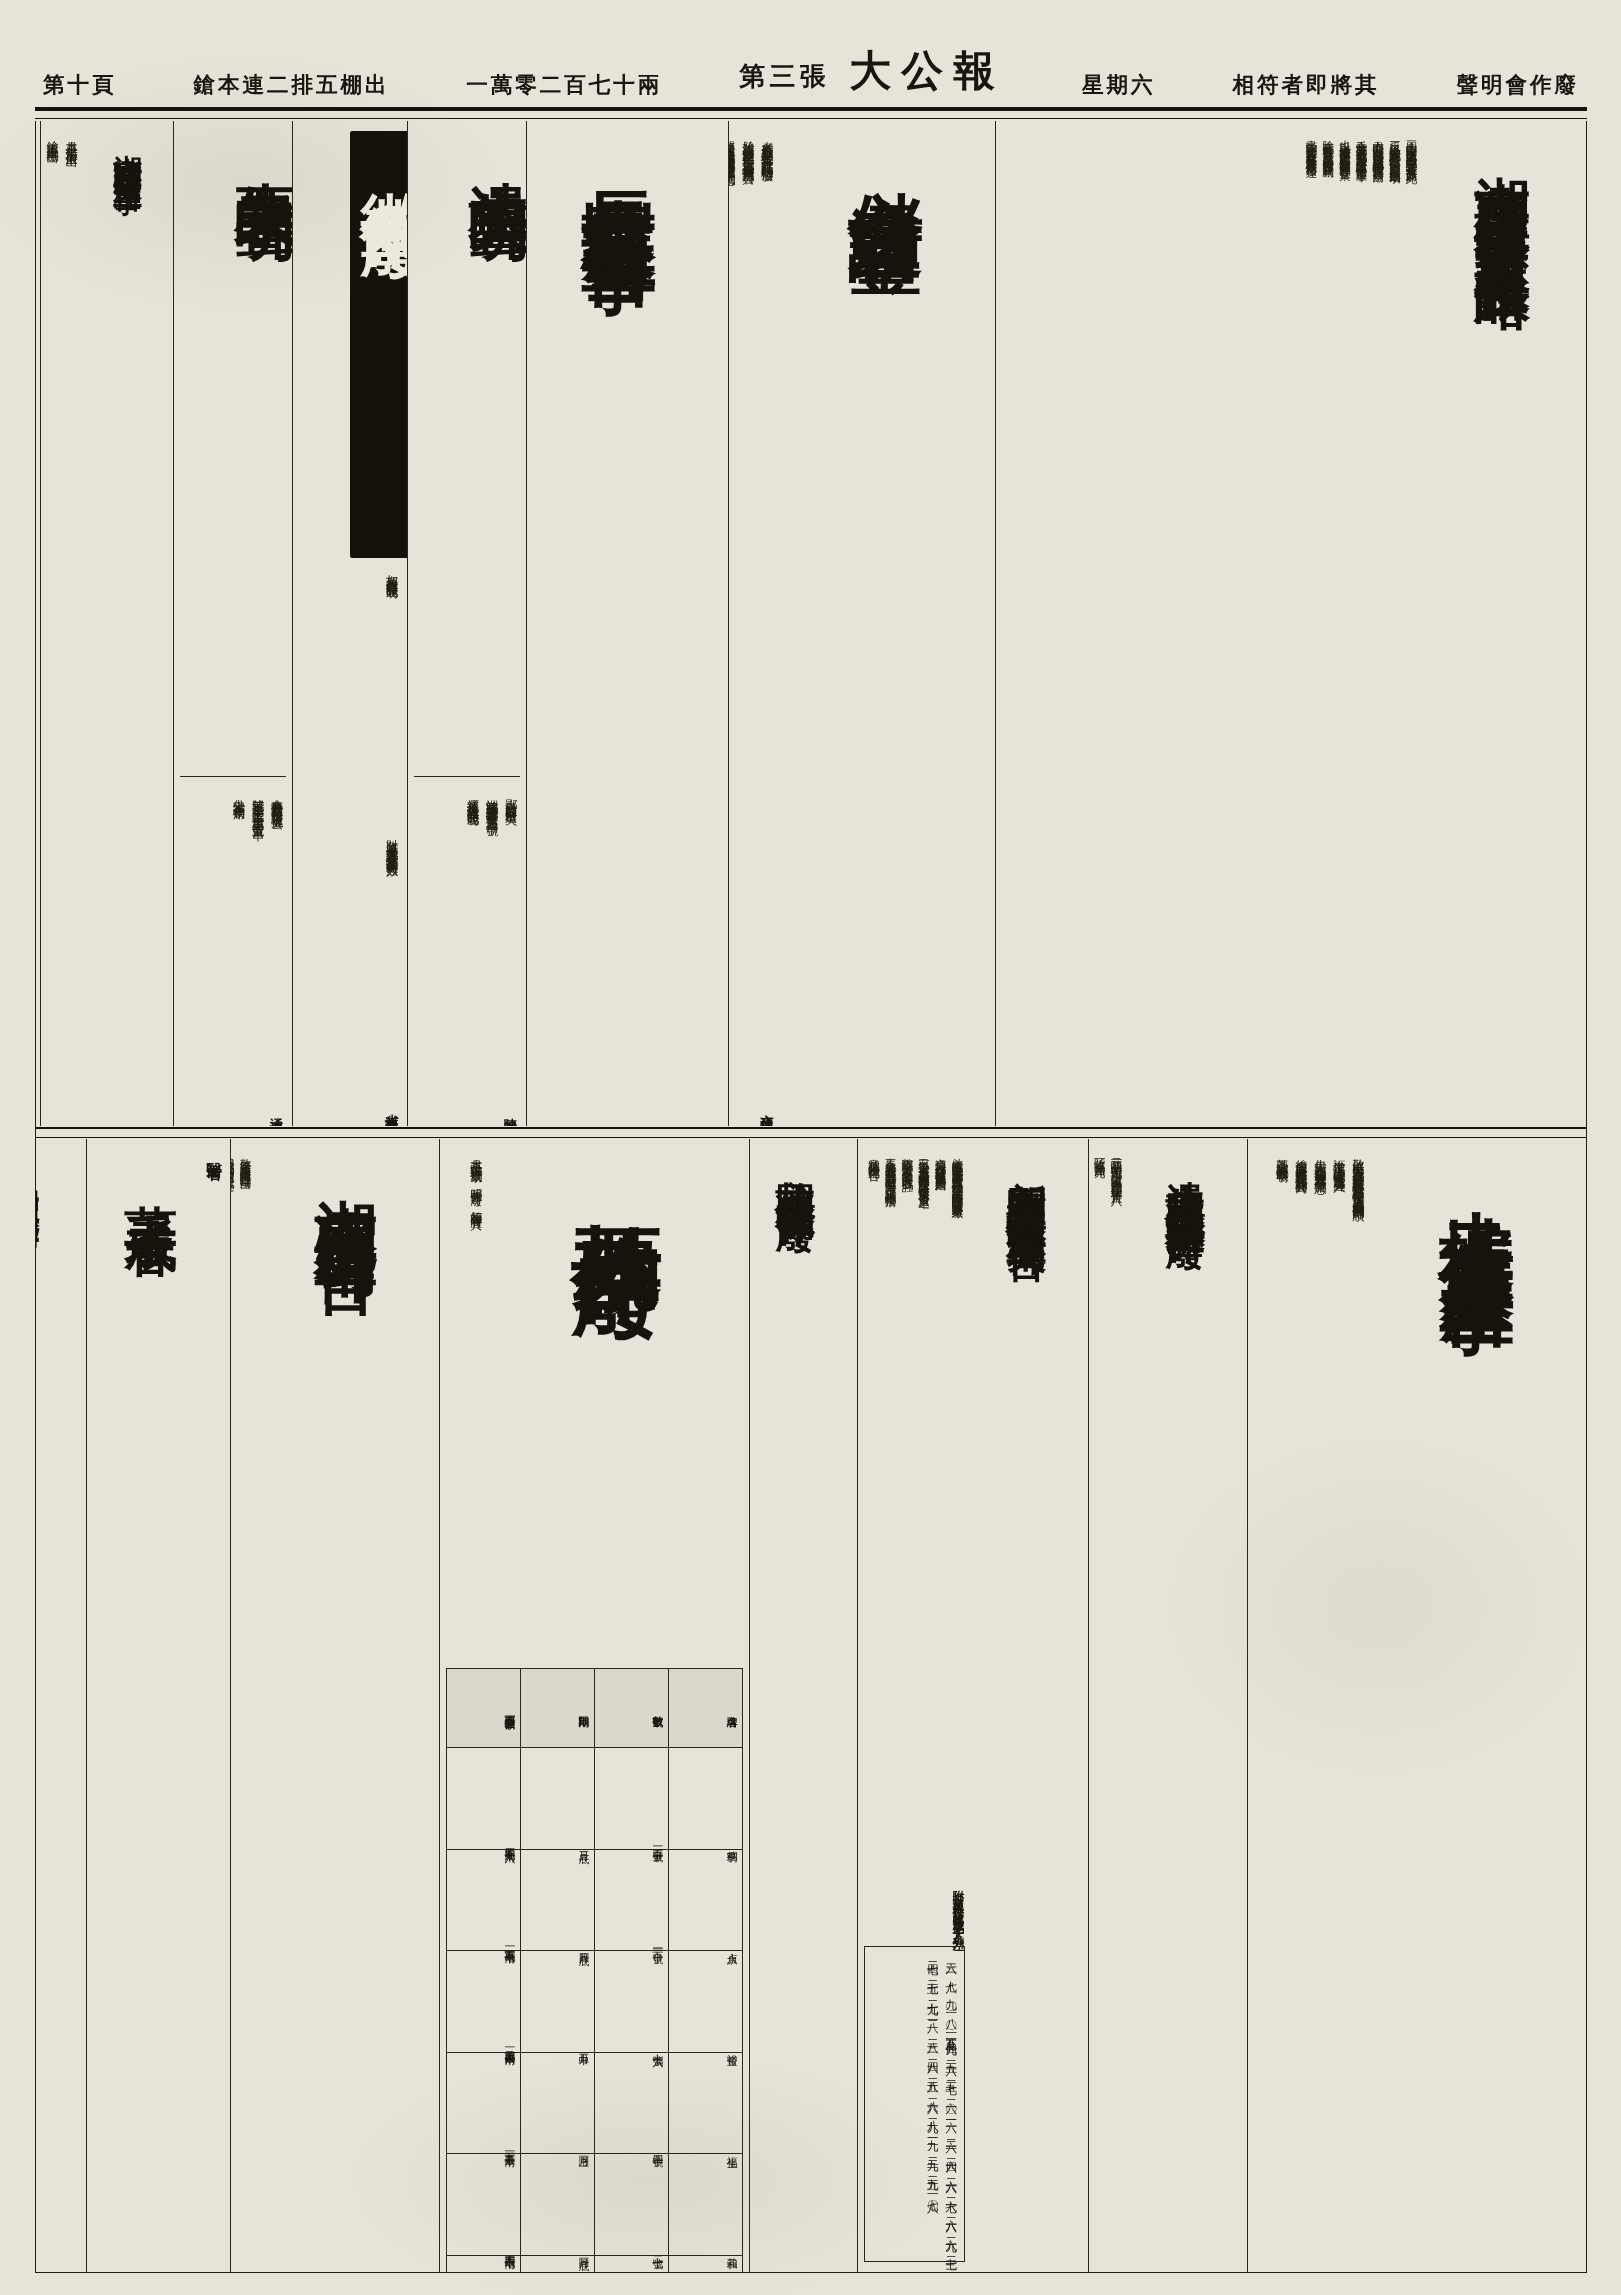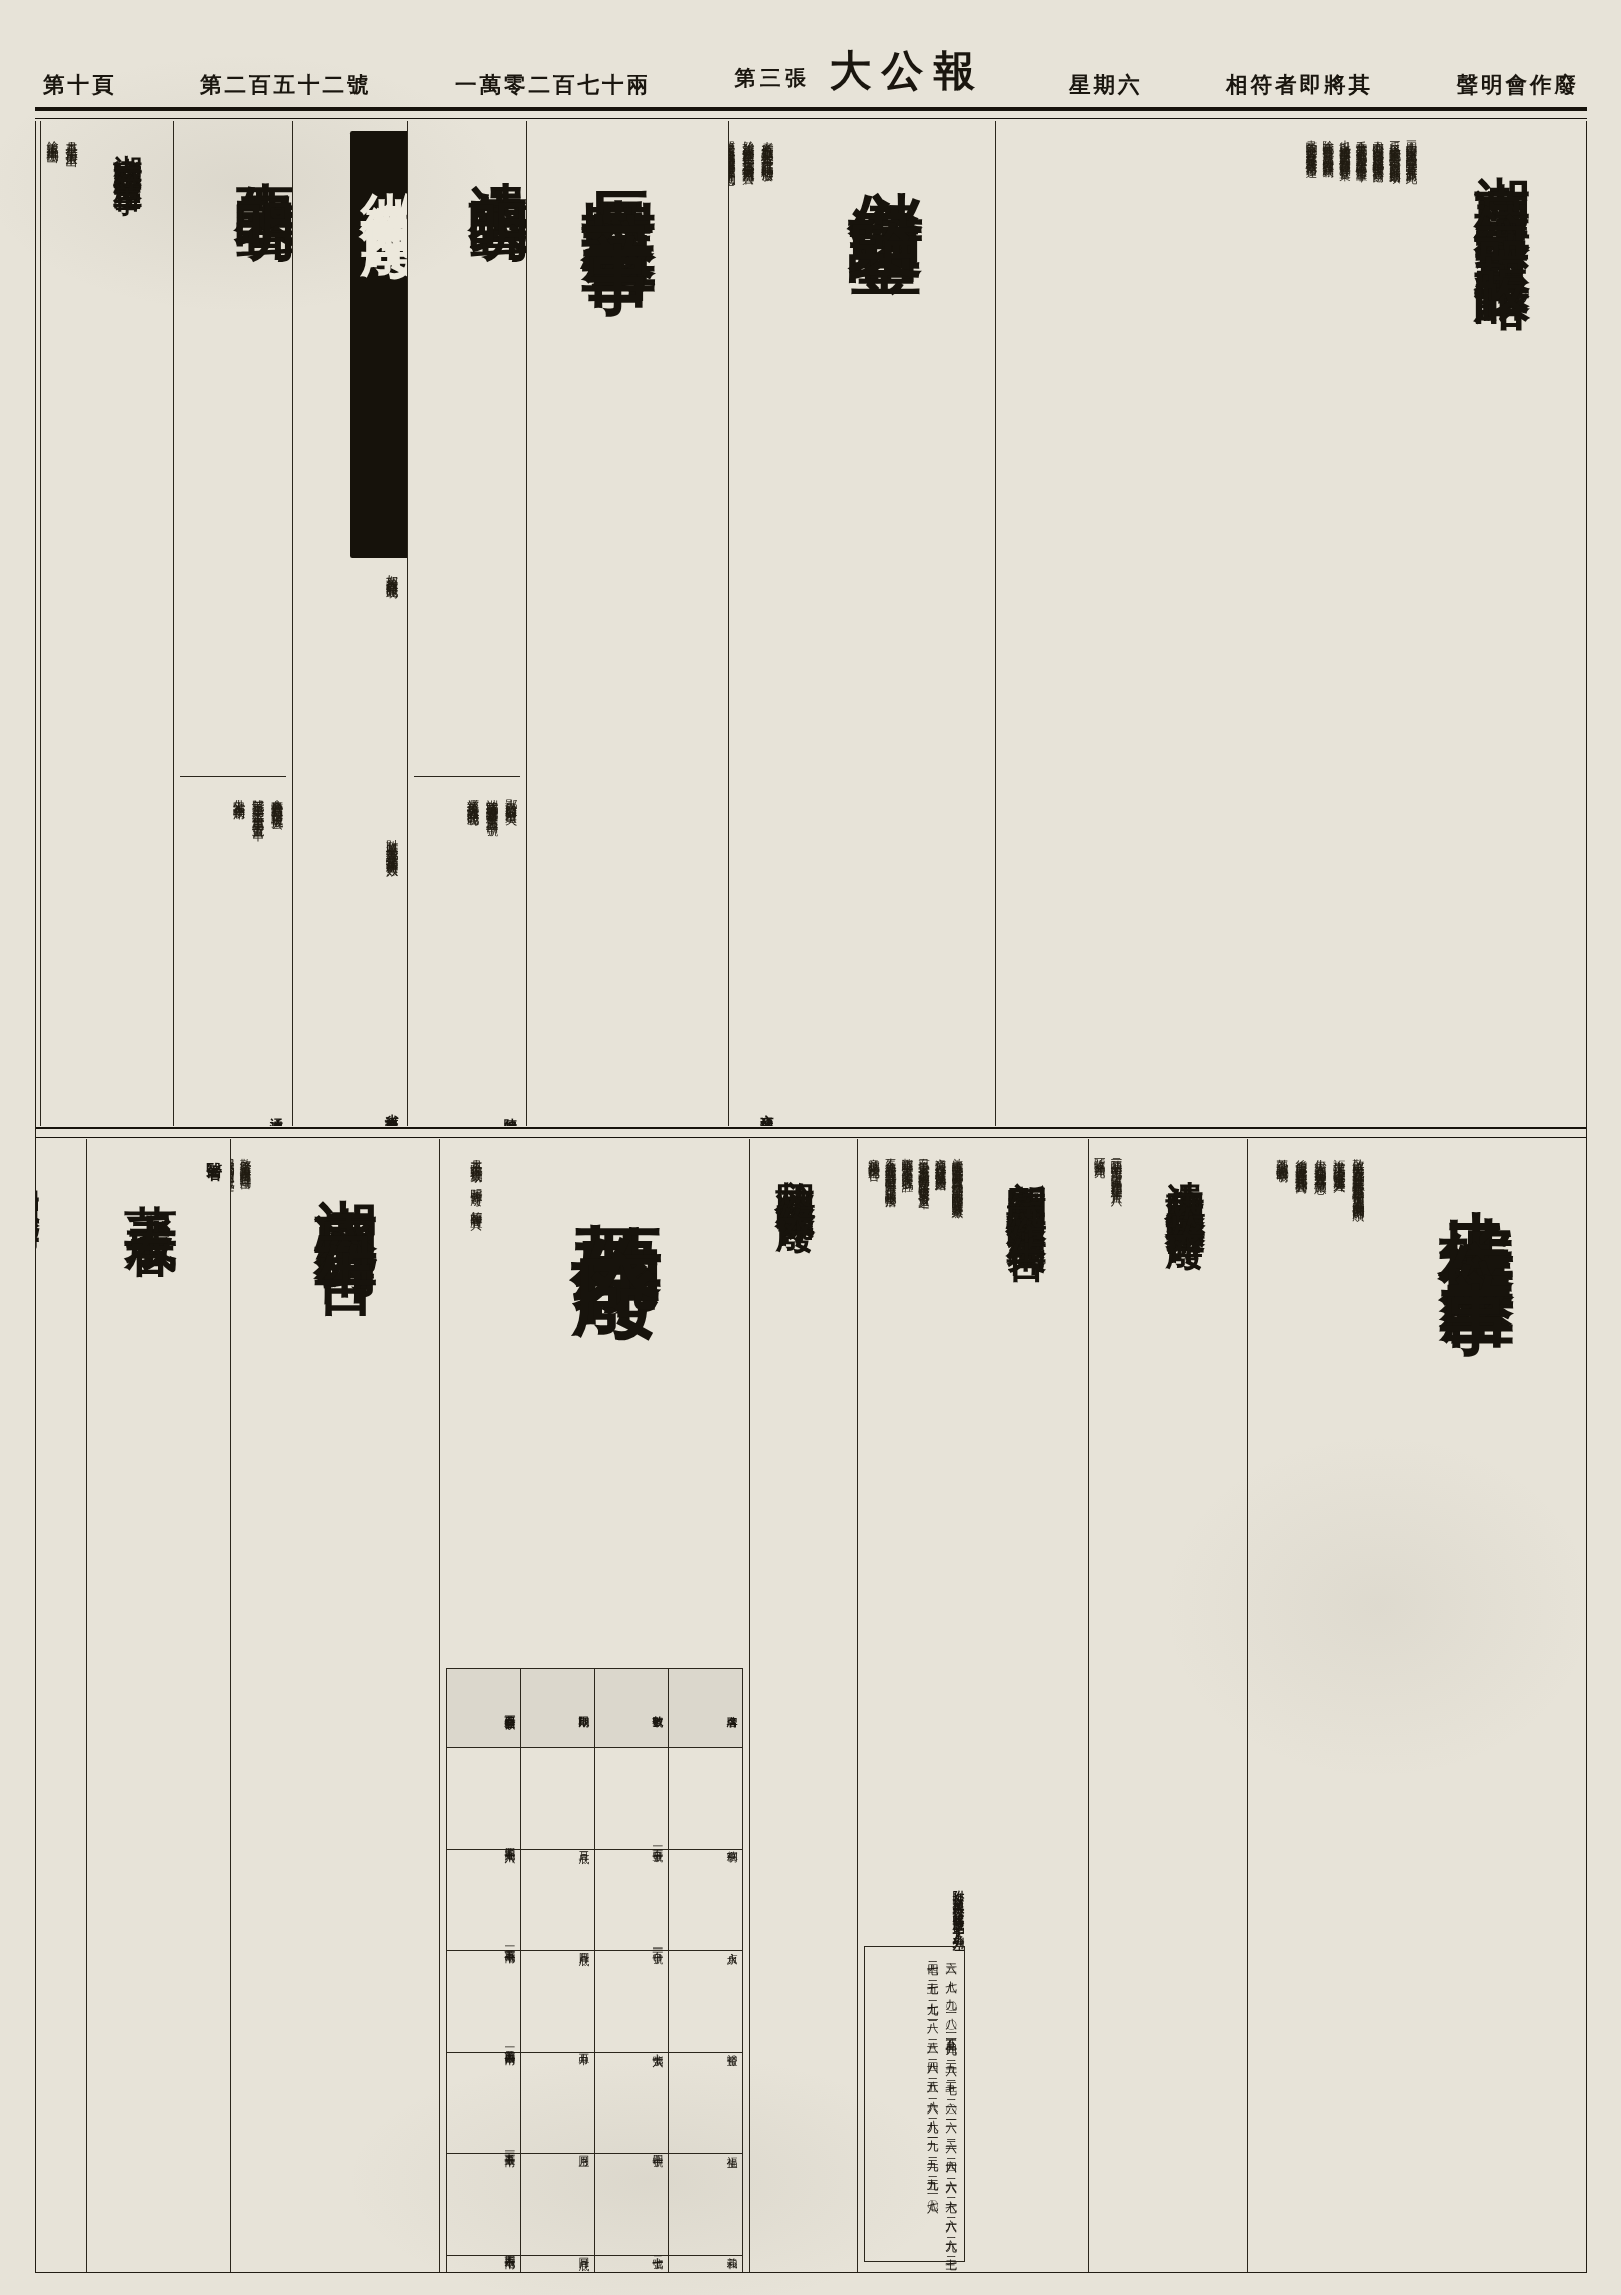--- a/index.html
+++ b/index.html
@@ -15,21 +15,21 @@
     overflow:hidden;
   }
   
   .masthead-row{
     position:absolute;top:37px;left:43px;right:43px;height:62px;
     display:flex;flex-direction:row-reverse;align-items:flex-end;justify-content:space-between;
   }
   .mast-item{font-size:21.6px;font-weight:bold;letter-spacing:2.9px;white-space:nowrap;font-family:Liberation Mono, monospace;}
   .mast-title{display:flex;flex-direction:row-reverse;align-items:baseline;gap:19px;}
   .mast-title .name{font-size:42px;font-weight:bold;letter-spacing:10px;font-family:"DejaVu Serif",serif;margin-top:48px;}
-  .mast-title .edition{font-size:21px;font-weight:bold;letter-spacing:4.3px;font-family:"DejaVu Serif",serif;}
+  .mast-title .edition{font-size:26px;font-weight:bold;letter-spacing:4.3px;font-family:"DejaVu Serif",serif;}
   .header-rule{position:absolute;top:107px;left:35px;right:35px;height:6.5px;border-top:4.3px solid #17130c;border-bottom:1.4px solid #17130c;}
   
   .sheet{
     position:absolute;top:121px;left:35px;right:35px;bottom:21.6px;
     border-left:1.4px solid #221d14;border-right:1.4px solid #221d14;border-bottom:1.4px solid #221d14;
     display:flex;flex-direction:column;
   }
   .band{display:flex;flex-direction:row-reverse;overflow:hidden;}
   .band-top{height:1005px;}
   .band-divider{height:7.2px;border-top:2.2px solid #17130c;border-bottom:1.4px solid #17130c;margin:1.4px 0;}
@@ -83,21 +83,21 @@
 
   <div class="masthead-row">
     <span class="mast-item">聲明會作廢</span>
     <span class="mast-item">相符者即將其</span>
     <span class="mast-item">星期六</span>
     <span class="mast-title">
       <span class="name">大公報</span>
       <span class="edition">第三張</span>
     </span>
     <span class="mast-item">一萬零二百七十兩</span>
-    <span class="mast-item">第二百五十二號</span>
+    <span class="mast-item">鎗本連二排五棚出</span>
     <span class="mast-item">第十頁</span>
   </div>
   <div class="header-rule"></div>
 
   <div class="sheet">
 
     <section class="band band-top">
 
       <article class="ad ad--row" style="flex:0 0 591px">
         <h2 class="headline headline--big" style="font-size:56px">湖南華昌鍊鑛公司致股東報告賬略</h2>

